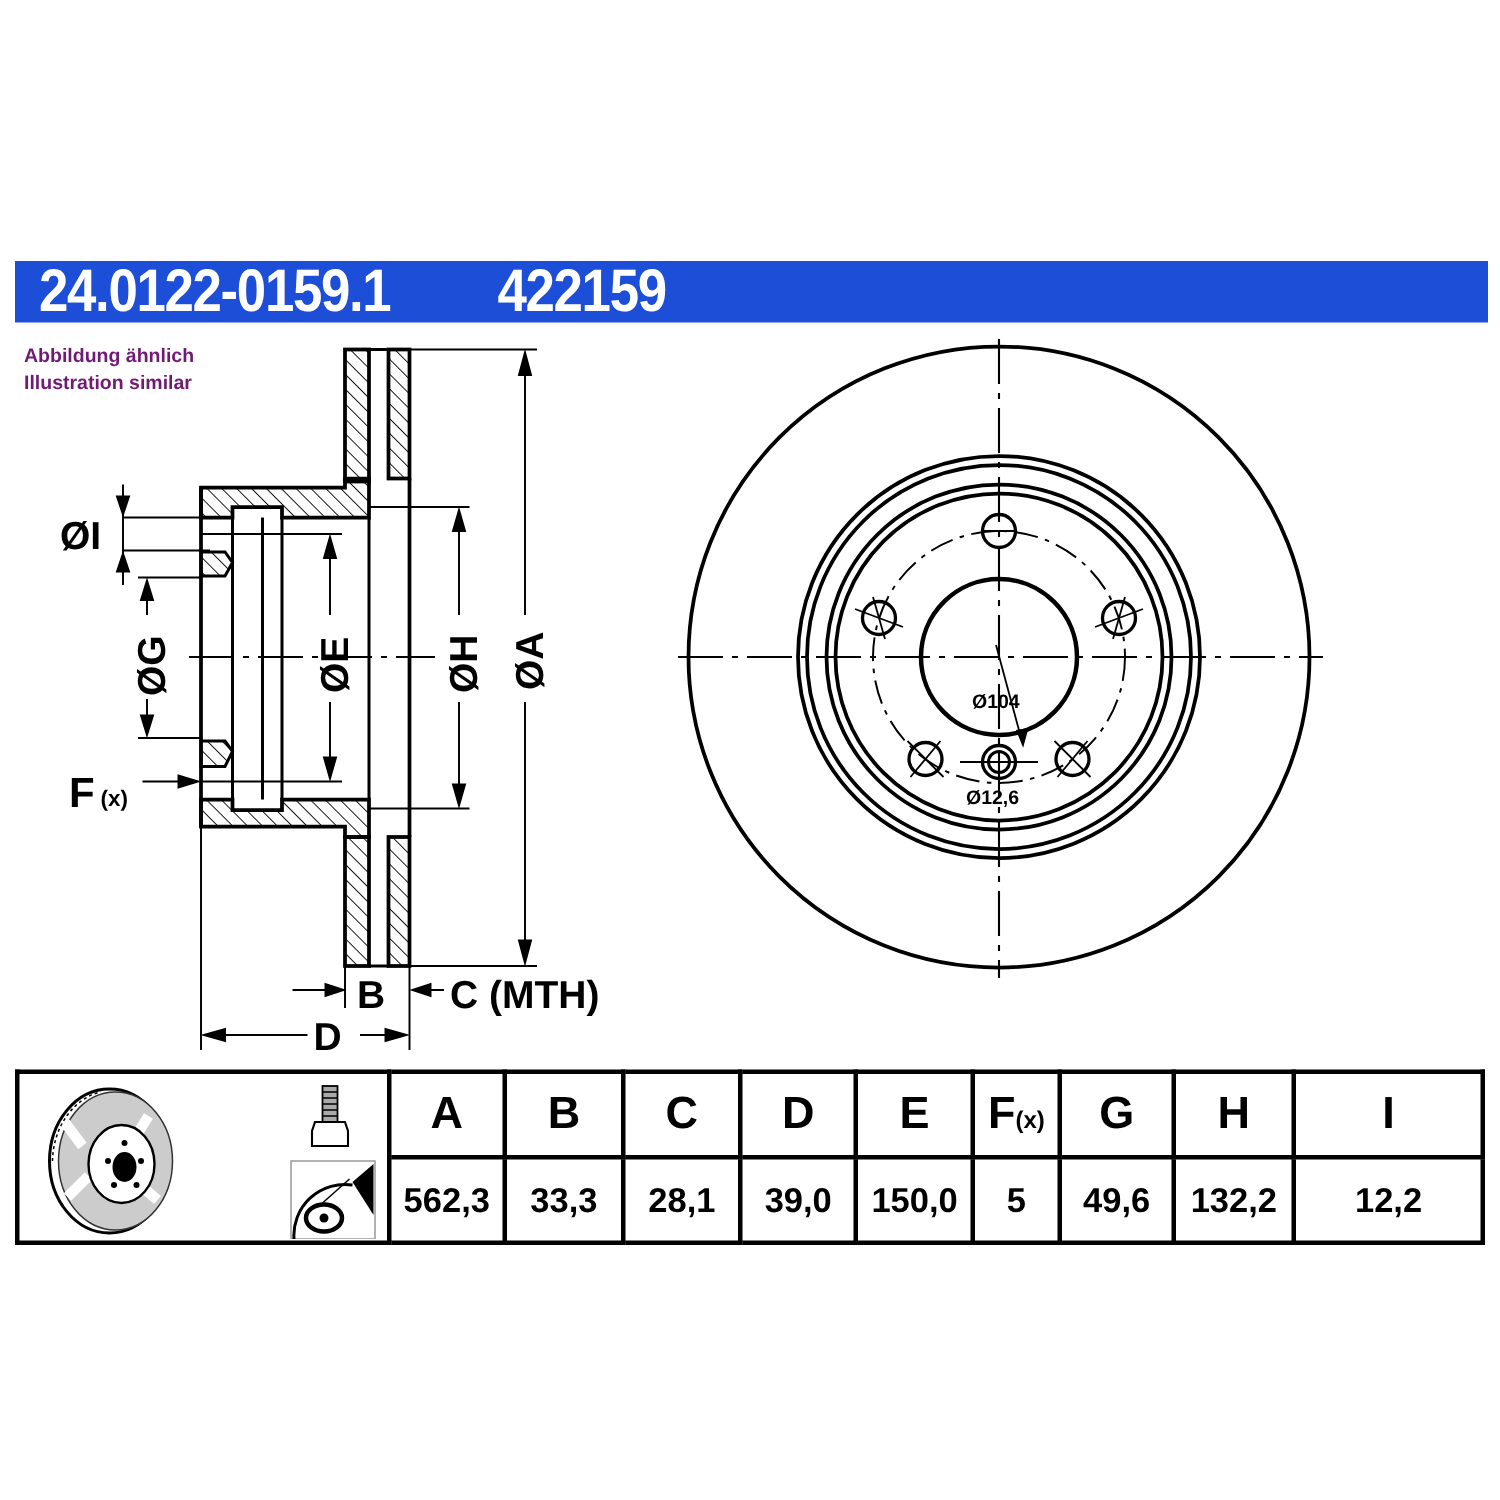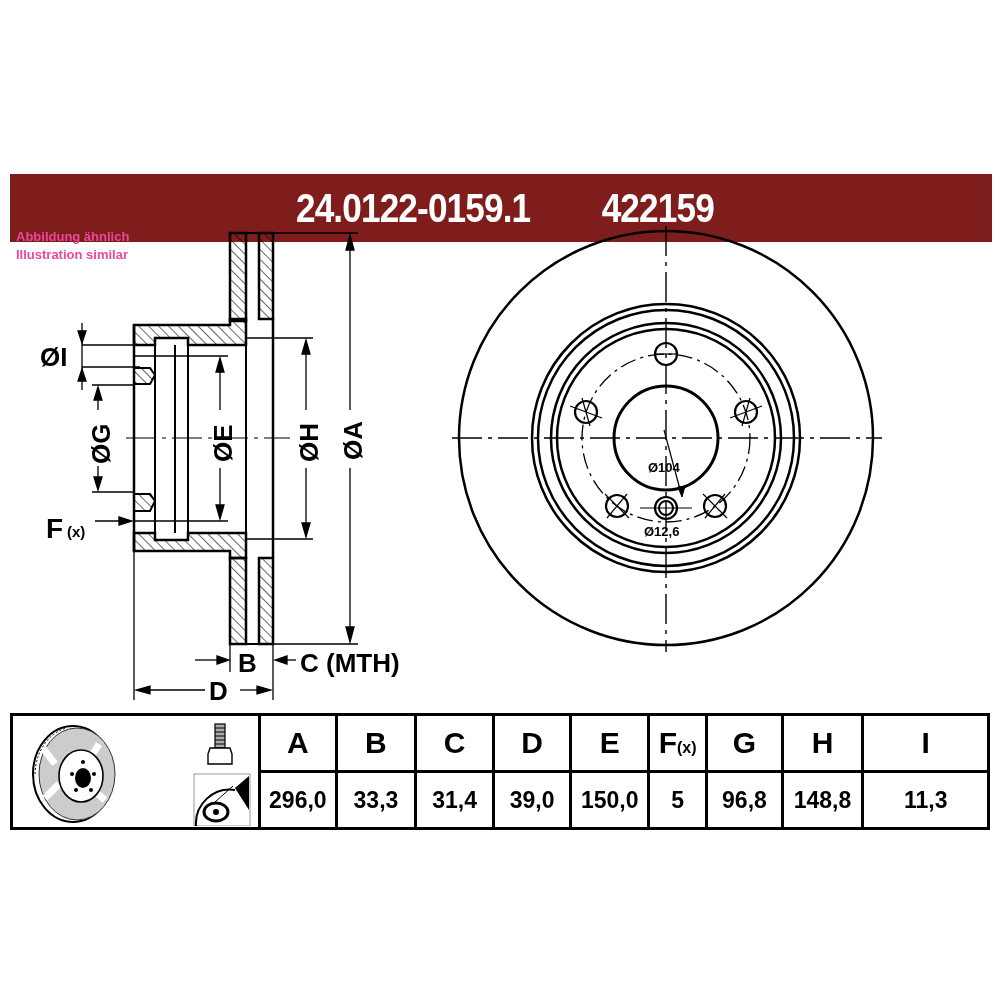--- a/index.html
+++ b/index.html
@@ -1,21 +1,21 @@
 <!DOCTYPE html>
 <html><head>
 <meta charset="utf-8">
 <style>
   html,body{margin:0;padding:0;background:#fff;}
   body{width:1000px;height:1000px;position:relative;overflow:hidden;font-family:"Liberation Sans",sans-serif;}
-  .banner{position:absolute;left:10px;top:174px;width:982px;height:68px;background:#7f1d1d;color:#fff;
-    display:flex;align-items:center;justify-content:center;font-weight:bold;font-size:40px;letter-spacing:-1px;}
+  .banner{position:absolute;left:10px;top:174px;width:982px;height:41px;background:#1d4ed8;color:#fff;
+    display:flex;align-items:center;font-weight:bold;font-size:40px;letter-spacing:-1px;}
   .banner span{display:inline-block;transform:scaleX(0.88);}
   .banner .gap{width:48px;}
-  .note{position:absolute;left:16px;top:228px;font-size:13px;font-weight:bold;color:#ec4899;line-height:18px;}
+  .note{position:absolute;left:16px;top:228px;font-size:13px;font-weight:bold;color:#701a75;line-height:18px;}
   svg{position:absolute;left:0;top:0;}
   .lbl{font-family:"Liberation Sans",sans-serif;font-weight:bold;fill:#000;}
   table.spec{position:absolute;left:10px;top:713px;width:980px;height:114px;border-collapse:collapse;}
   table.spec td{border:3px solid #000;text-align:center;font-weight:bold;padding:0;}
   .hdr td.c{font-size:30px;height:54px;}
   .val td.c{font-size:23px;height:54px;}
   .sub{font-size:16px;}
 </style>
 </head>
 <body>
@@ -210,24 +210,24 @@
     <td class="c">B</td>
     <td class="c">C</td>
     <td class="c">D</td>
     <td class="c">E</td>
     <td class="c" style="width:54px"><span>F</span><span class="sub">(x)</span></td>
     <td class="c">G</td>
     <td class="c">H</td>
     <td class="c" style="width:120px">I</td>
   </tr>
   <tr class="val">
-    <td class="c" style="width:72px">296,0</td>
+    <td class="c" style="width:72px">562,3</td>
     <td class="c" style="width:75px">33,3</td>
-    <td class="c" style="width:73px">31,4</td>
+    <td class="c" style="width:73px">28,1</td>
     <td class="c" style="width:73px">39,0</td>
     <td class="c" style="width:73px">150,0</td>
     <td class="c">5</td>
-    <td class="c" style="width:71px">96,8</td>
-    <td class="c" style="width:76px">148,8</td>
-    <td class="c">11,3</td>
+    <td class="c" style="width:71px">49,6</td>
+    <td class="c" style="width:76px">132,2</td>
+    <td class="c">12,2</td>
   </tr>
 </tbody>
   </table>
 
 </body></html>

